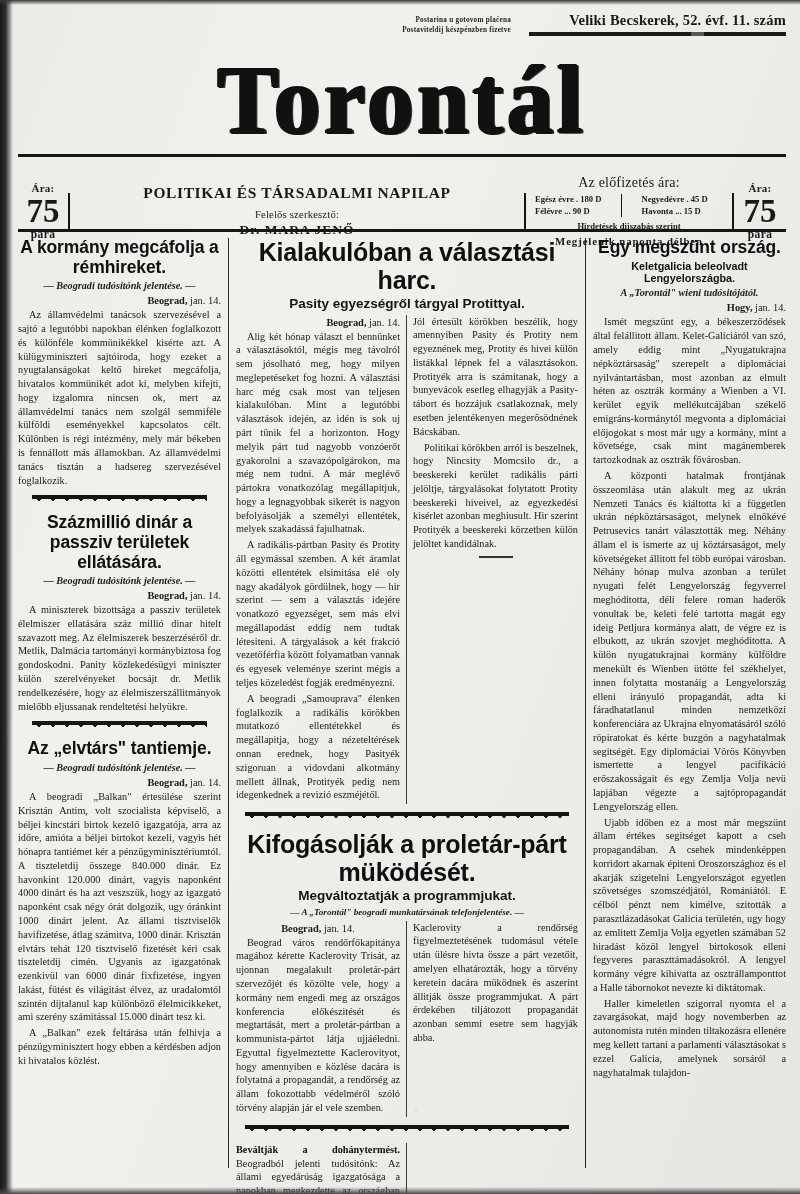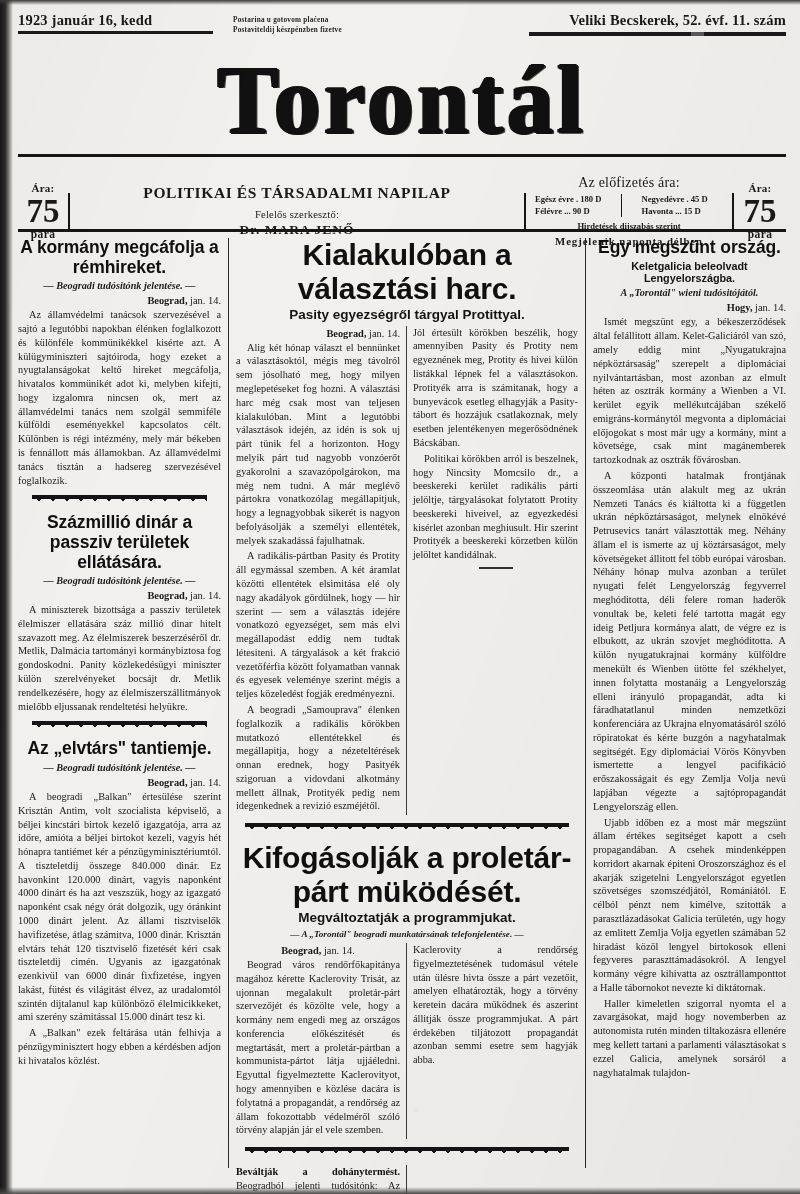--- a/index.html
+++ b/index.html
@@ -83,21 +83,21 @@
     letter-spacing: .2px;
     white-space: nowrap;
   }
   .topline .rule-under {
     height: 3px;
     background: #1b1b1b;
     margin-top: 2px;
     width: 195px;
   }
   .topline .postage {
-    text-align: left;
+    text-align: right;
     padding-top: 3px;
     flex: 1;
     font-family: Liberation Serif, serif;
   }
   .postage div {
     font-size: 7.2px;
     font-weight: bold;
     letter-spacing: .25px;
     line-height: 1.45;
     color: #242424;
@@ -298,21 +298,21 @@
 
   
   h1.hl {
     font-family: "Liberation Sans", sans-serif;
     font-weight: bold;
     text-align: center;
     margin: 0 0 2px 0;
     color: #101010;
     line-height: 1.12;
   }
-  .hl.big { font-size: 30px; letter-spacing: -.2px; }
+  .hl.big { font-size: 25px; letter-spacing: -.2px; }
   .hl.med { font-size: 17.5px; letter-spacing: -.1px; }
   h2.sub {
     font-family: "Liberation Sans", sans-serif;
     font-weight: bold;
     text-align: center;
     font-size: 13.5px;
     margin: 1px 0 3px 0;
     color: #141414;
     line-height: 1.15;
   }
@@ -376,24 +376,20 @@
 <body>
 
 <div class="page">
   <div class="scan-edge-left"></div>
   <div class="scan-edge-top"></div>
   <div class="scan-edge-bottom"></div>
 
   <div class="sheet">
 
     <div class="topline">
-      <div class="dateblock">
-        <div class="date">1923 január 16, kedd</div>
-        <div class="rule-under"></div>
-      </div>
       <div class="postage">
         <div>Postarina u gotovom plaćena</div>
         <div>Postaviteldij készpénzben fizetve</div>
       </div>
       <div class="issueblock">
         <div class="issue">Veliki Becskerek, 52. évf. 11. szám</div>
         <div class="rule-under2"></div>
       </div>
     </div>
 

